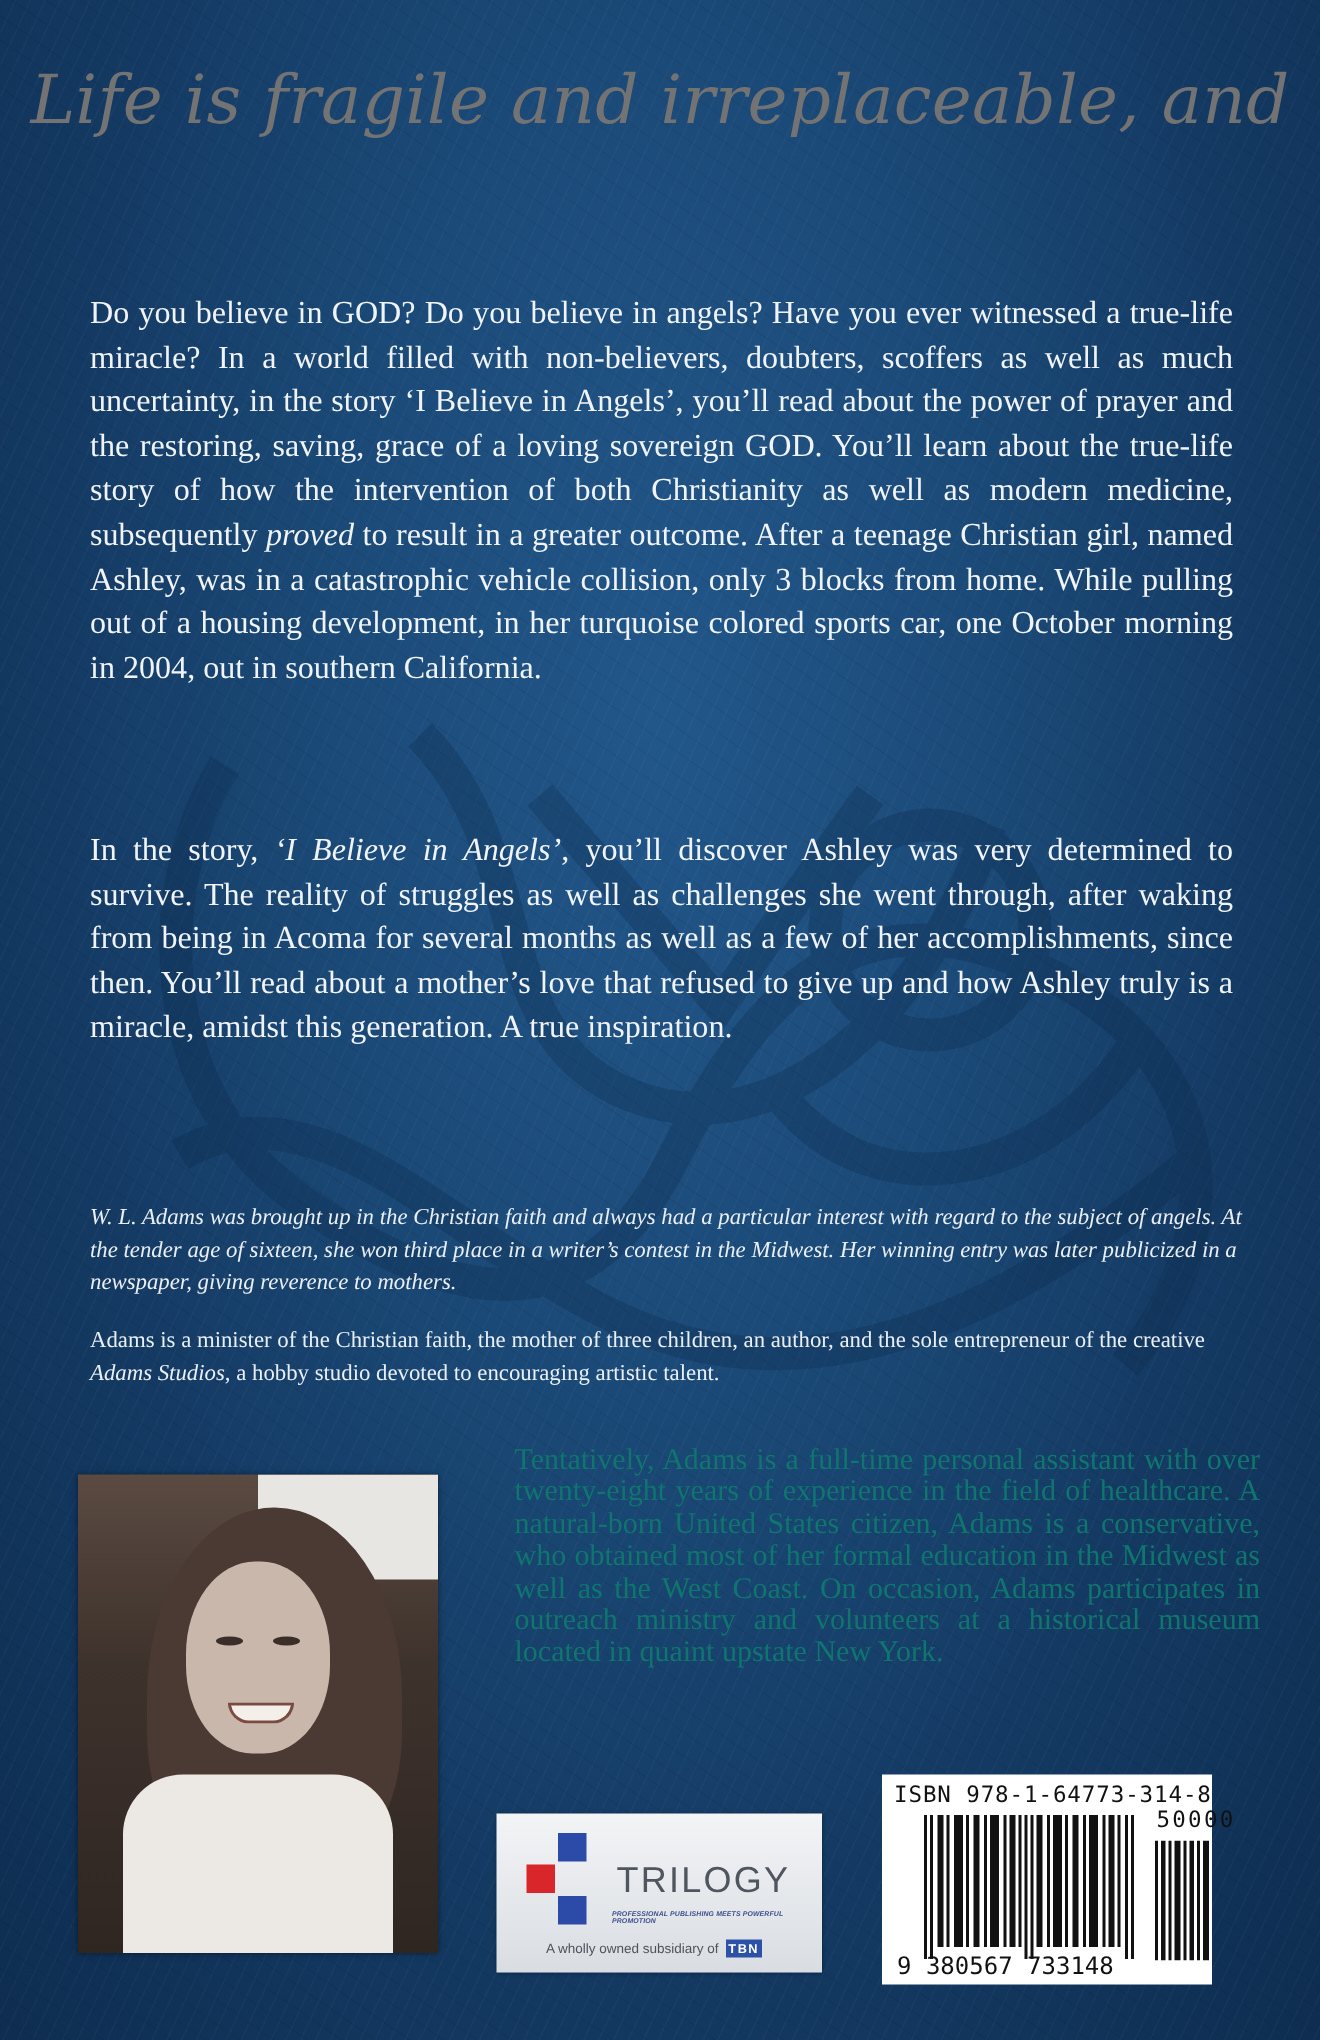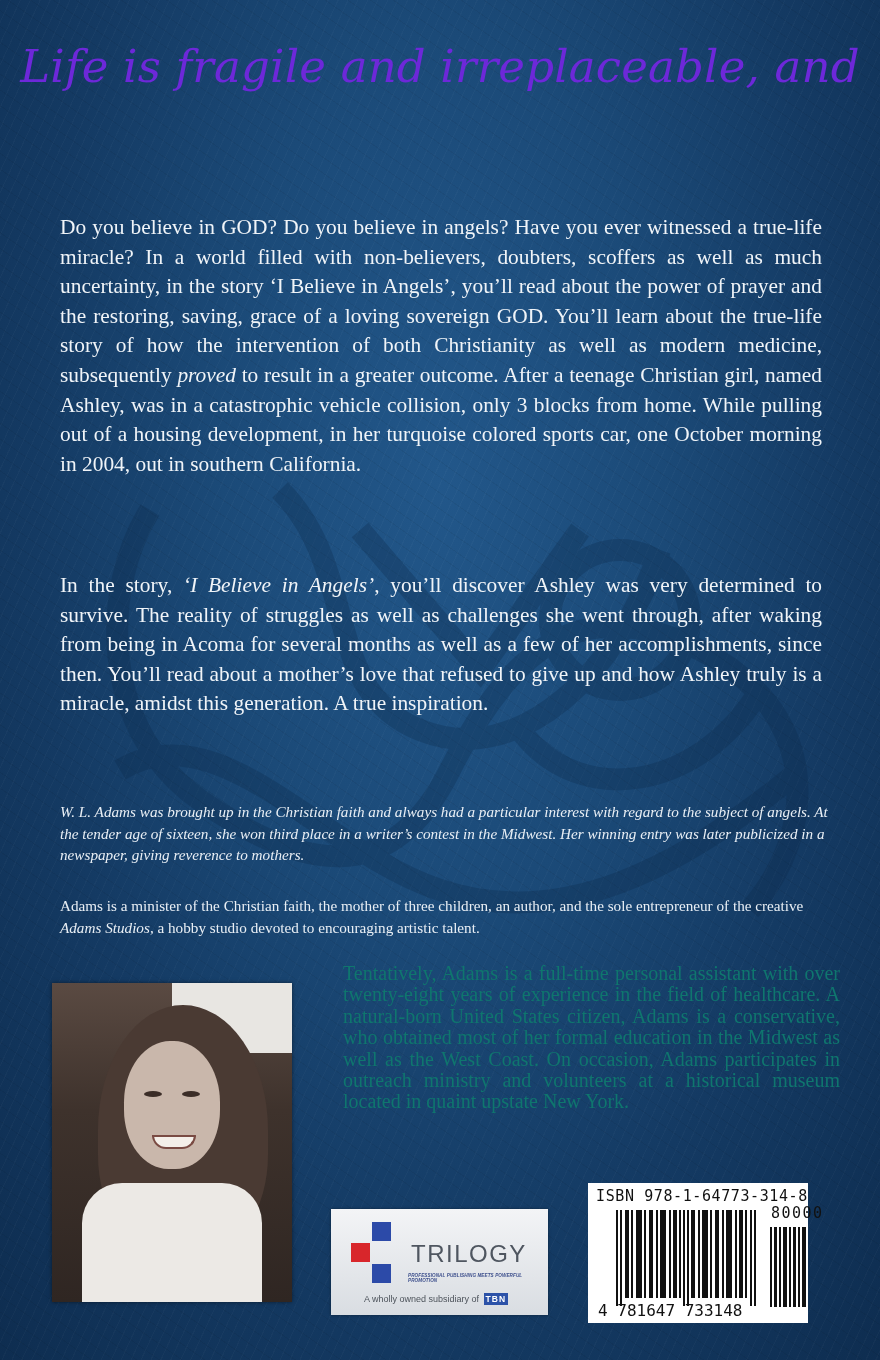--- a/index.html
+++ b/index.html
@@ -16,34 +16,34 @@
       repeating-linear-gradient(115deg, rgba(255,255,255,0.025) 0 1px, transparent 1px 9px),
       repeating-linear-gradient(35deg, rgba(0,0,0,0.05) 0 1px, transparent 1px 13px);
   }
   .knot {
     position:absolute; left:60px; top:470px; width:780px; height:480px;
     pointer-events:none; opacity:0.28;
   }
   .title {
     position:absolute; left:0; top:36px; width:880px; text-align:center;
     font-family:"DejaVu Serif","Liberation Serif",serif; font-style:italic;
-    font-size:45px; line-height:62px; color:#6d28d9; letter-spacing:0.2px;
+    font-size:45px; line-height:62px; color:#737373; letter-spacing:0.2px;
   }
   .para {
     position:absolute; left:60px; width:762px;
-    font-size:21.4px; line-height:29.6px; text-align:justify; color:#f0f4f8;margin-top:19px;
+    font-size:21.4px; line-height:29.6px; text-align:justify; color:#f0f4f8;
   }
   .p1 { top:194px; }
   .p2 { top:552px; }
   .bio {
     position:absolute; left:60px; width:782px;
     font-size:15.2px; line-height:21.5px; color:#e9eff5;
   }
   .b1 { top:801px;font-style:italic; }
-  .b2 { top:883px;margin-top:12px; }
+  .b2 { top:883px; }
   .b3 {
     position:absolute; left:343px; top:963px; width:497px;
     font-size:20px; line-height:21.4px; text-align:justify; color:#0f766e;
   }
   .photo {
     position:absolute; left:52px; top:983px; width:240px; height:319px;
     background:linear-gradient(180deg,#5a4a42 0%,#3e322c 40%,#2f2622 100%);
     overflow:hidden; box-shadow:0 0 4px rgba(0,0,0,0.5);
   }
   .photo .wall { position:absolute; left:120px; top:0; width:120px; height:70px; background:#e8e6e2; }
@@ -171,27 +171,27 @@
       <rect x="99" y="0" width="4" height="88"></rect>
         <rect x="106" y="0" width="2" height="88"></rect>
       <rect x="110" y="0" width="6" height="88"></rect>
         <rect x="119" y="0" width="2" height="88"></rect>
       <rect x="123" y="0" width="4" height="88"></rect>
         <rect x="129" y="0" width="2" height="88"></rect>
       <rect x="134" y="0" width="2" height="96"></rect>
         <rect x="138" y="0" width="2" height="96"></rect>
     </g>
   </svg>
-  <div class="addon-text">80000</div>
+  <div class="addon-text">50000</div>
   <svg class="bars2" viewBox="0 0 37 80" preserveAspectRatio="none">
     <g fill="#111">
       <rect x="0" y="0" width="2" height="80"></rect>
         <rect x="4" y="0" width="3" height="80"></rect>
       <rect x="9" y="0" width="2" height="80"></rect>
         <rect x="13" y="0" width="4" height="80"></rect>
       <rect x="19" y="0" width="2" height="80"></rect>
         <rect x="23" y="0" width="3" height="80"></rect>
       <rect x="28" y="0" width="2" height="80"></rect>
         <rect x="32" y="0" width="4" height="80"></rect>
     </g>
   </svg>
-  <div class="isbn-digits">4 781647 733148</div>
+  <div class="isbn-digits">9 380567 733148</div>
 </div>
 
 </body></html>

